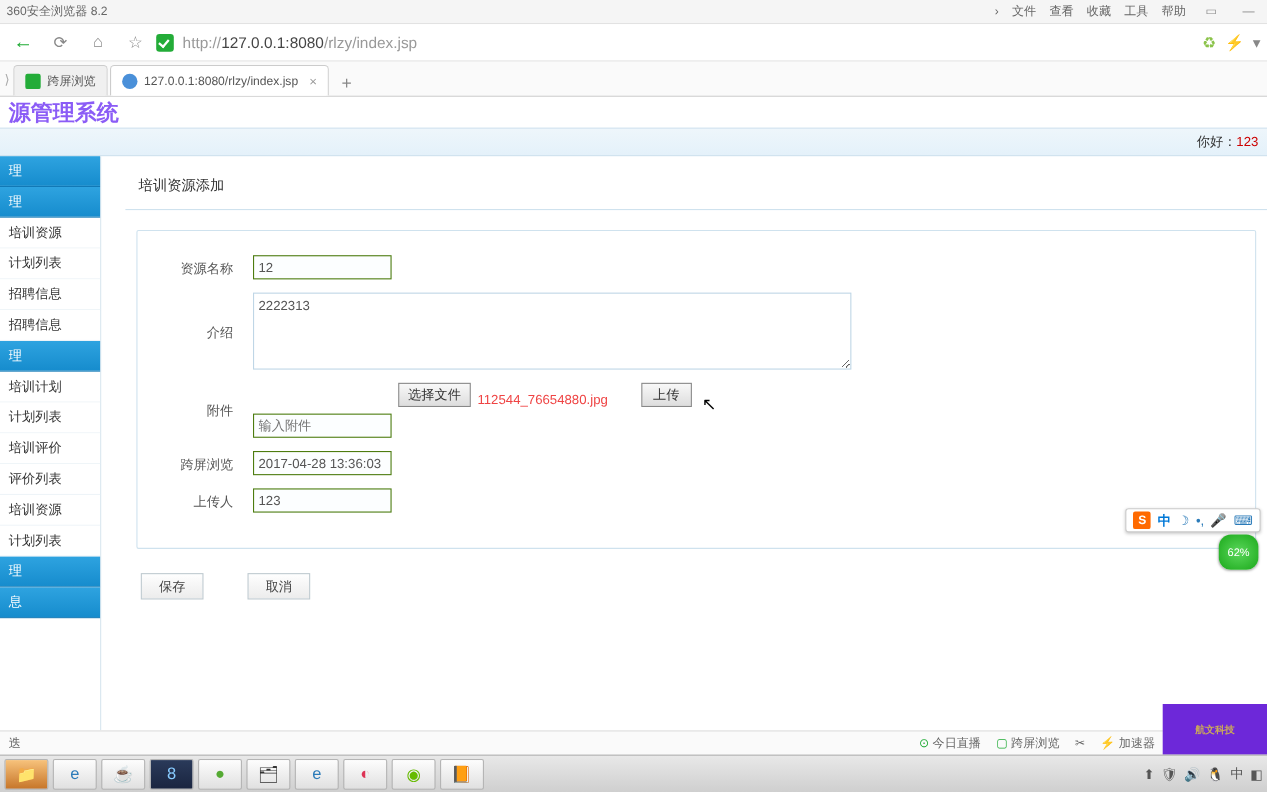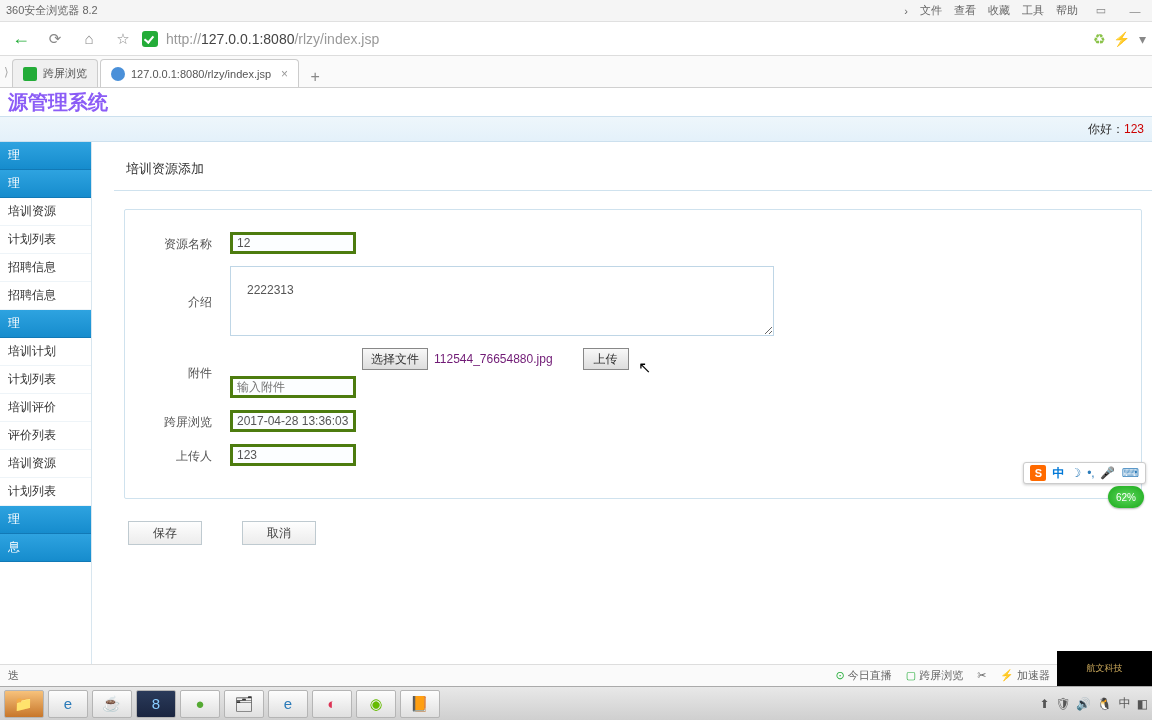--- a/index.html
+++ b/index.html
@@ -46,45 +46,45 @@
 .main { display:flex; height:calc(720px - 22px - 34px - 32px - 28px - 26px - 22px - 34px); }
 .sidebar { width:92px; background:#fff; border-right:1px solid #d8e6ef; }
 .sidebar .grp { height:28px; background:linear-gradient(#2ea3e0,#168ccd); color:#fff; display:flex; align-items:center; padding-left:8px; font-size:12px; border-bottom:1px solid #1179b6; }
 .sidebar .item { height:28px; display:flex; align-items:center; padding-left:8px; font-size:12px; color:#333; border-bottom:1px solid #eef4f8; background:#fff; }
 .content-wrap { flex:1; padding:12px 0 0 20px; overflow:hidden; }
 .panel-title { font-size:13px; color:#333; margin:6px 0 12px 14px; }
 .panel { border-top:1px solid #cfe2ee; padding:18px 0 0 0; margin-left:2px; }
 .formbox { border:1px solid #cfe2ee; border-radius:2px; margin:0 10px 22px 10px; padding:22px 20px 20px 30px; background:#fff; }
 .row { display:flex; align-items:flex-start; margin-bottom:12px; }
 .row .lbl { width:75px; text-align:right; padding-right:18px; color:#555; font-size:12px; padding-top:4px; }
-.row input[type=text] { width:126px; height:22px; border:3px solid #4d7c0f; background:#fcfeff; padding:0 4px; font-size:12px; color:#555; }
-.row textarea { width:544px; height:70px; border:1px solid #bfd6e6; padding:16px; font-size:12px; color:#555; resize:both; }
+.row input[type=text] { width:126px; height:22px; border:1px solid #4d7c0f; background:#fcfeff; padding:0 4px; font-size:12px; color:#555; }
+.row textarea { width:544px; height:70px; border:1px solid #bfd6e6; padding:4px; font-size:12px; color:#555; resize:both; }
 .row.intro .lbl { padding-top:28px; }
 .filebtn { height:22px; padding:0 8px; border:1px solid #888; background:linear-gradient(#f8f8f8,#ddd); font-size:12px; color:#333; margin-right:6px; }
-.filename { font-size:12px; color:#701a75; margin-right:30px; }
+.filename { font-size:12px; color:#ef4444; margin-right:30px; }
 .uploadbtn { height:22px; padding:0 10px; border:1px solid #888; background:linear-gradient(#f8f8f8,#ddd); font-size:12px; color:#333; }
 .actions { display:flex; gap:40px; padding-left:14px; }
-.actbtn { width:74px; height:24px; border:1px solid #bfcad0; background:linear-gradient(#fefefe,#ececec); font-size:12px; color:#444; }
+.actbtn { width:57px; height:24px; border:1px solid #bfcad0; background:linear-gradient(#fefefe,#ececec); font-size:12px; color:#444; }
 
 
 .statusbar { position:absolute; bottom:34px; left:0; right:0; height:22px; border-top:1px solid #ddd; background:#fafafa; display:flex; align-items:center; padding:0 8px; font-size:11px; color:#666; }
 .statusbar .sicons { margin-left:auto; display:flex; gap:14px; align-items:center; }
 .statusbar .sicons span { display:flex; align-items:center; gap:3px; }
-.watermark { position:absolute; right:0; bottom:34px; width:95px; height:35px; background:#000000; color:#caa85a; font-size:9px; display:flex; align-items:center; justify-content:center; }
+.watermark { position:absolute; right:0; bottom:34px; width:95px; height:46px; background:#6d28d9; color:#caa85a; font-size:9px; display:flex; align-items:center; justify-content:center;font-weight:bold; }
 
 
 .taskbar { position:absolute; bottom:0; left:0; right:0; height:34px; background:linear-gradient(#e8e8e8,#cfcfcf); border-top:1px solid #aaa; display:flex; align-items:center; padding:0 4px; gap:4px; }
 .tbitem { width:40px; height:28px; border:1px solid #b5b5b5; border-radius:2px; background:linear-gradient(#fdfdfd,#e0e0e0); display:flex; align-items:center; justify-content:center; font-size:15px; }
 .tray { margin-left:auto; display:flex; gap:6px; align-items:center; color:#555; font-size:12px; }
 
 
 .ime { position:absolute; right:6px; top:462px; height:22px; background:#fff; border:1px solid #ccc; border-radius:3px; box-shadow:0 1px 3px rgba(0,0,0,.2); display:flex; align-items:center; gap:6px; padding:0 6px; font-size:12px; }
 .ime .logo { width:16px; height:16px; background:#ff6a00; color:#fff; font-weight:bold; display:flex; align-items:center; justify-content:center; border-radius:2px; font-size:11px; }
 .ime .cn { color:#0078d7; font-weight:bold; }
-.pct { position:absolute; right:8px; top:486px; width:36px; height:22px; background:radial-gradient(#5bd75b,#1aa81a); border-radius:11px; color:#fff; font-size:10px; display:flex; align-items:center; justify-content:center; box-shadow:0 1px 2px rgba(0,0,0,.3);}
+.pct { position:absolute; right:8px; top:486px; width:36px; height:32px; background:radial-gradient(#5bd75b,#1aa81a); border-radius:11px; color:#fff; font-size:10px; display:flex; align-items:center; justify-content:center; box-shadow:0 1px 2px rgba(0,0,0,.3);}
 .cursor { position:absolute; left:638px; top:358px; font-size:16px; color:#000; pointer-events:none; }
 </style>
 </head>
 <body>
 
 <div class="titlebar">
   <span class="title">360安全浏览器 8.2</span>
   <div class="right">
     <span>›</span>
     <span>文件</span>
@@ -164,21 +164,21 @@
         </div>
 
         <div class="row intro">
           <div class="lbl">介绍</div>
           <textarea style="">2222313</textarea>
         </div>
 
         <div class="row" style="align-items:center;">
           <div class="lbl" style="padding-top:0;">附件</div>
           <div style="display:flex;flex-direction:column;gap:6px;">
-            <div style="display:flex;align-items:center;padding-left:132px;">
+            <div style="display:flex;align-items:flex-end;padding-left:132px;">
               <button class="filebtn">选择文件</button>
               <span class="filename">112544_76654880.jpg</span>
               <button class="uploadbtn">上传</button>
             </div>
             <input type="text" style="color: rgb(170, 170, 170);" placeholder="输入附件">
           </div>
         </div>
 
         <div class="row">
           <div class="lbl">跨屏浏览</div>

